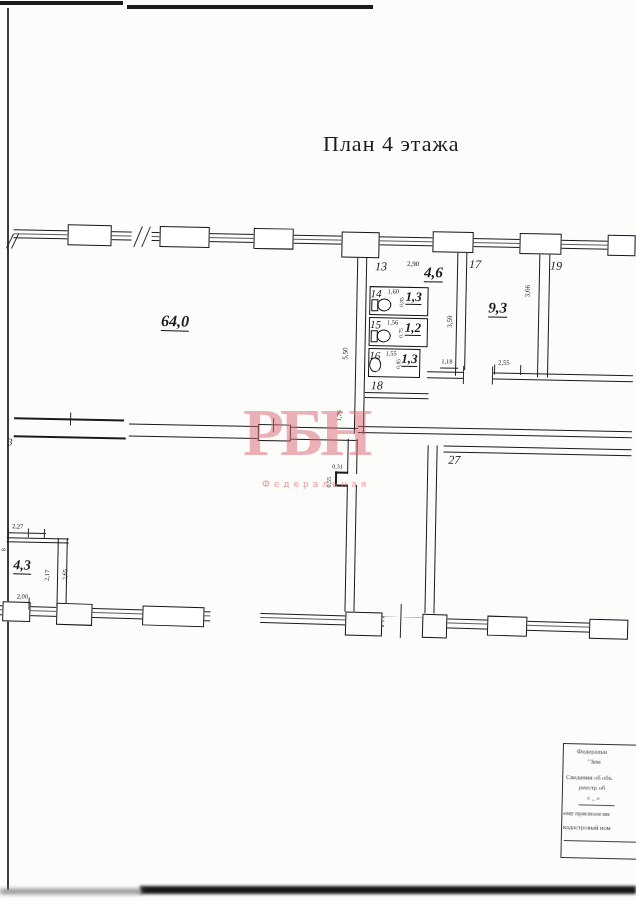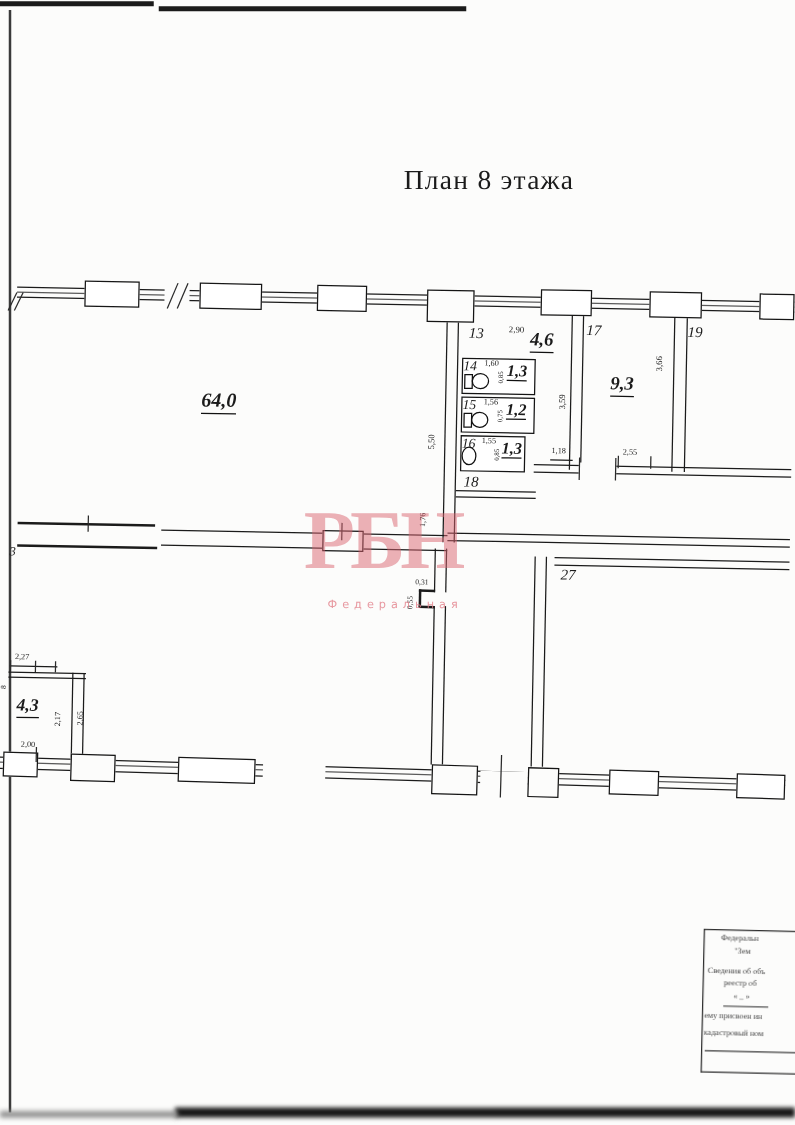--- a/index.html
+++ b/index.html
@@ -44,21 +44,21 @@
 </style>
 </head>
 <body>
 
 <div class="line" style="left:0;top:1px;width:123px;height:4px"></div>
 <div class="line" style="left:127px;top:5px;width:246px;height:4px"></div>
 <div class="line" style="left:7px;top:8px;width:2px;height:882px;background:#3a3a3a"></div>
 <div class="line" style="left:140px;top:886px;width:496px;height:8px;background:#181818;filter:blur(1.5px)"></div>
 <div class="line" style="left:0;top:889px;width:142px;height:5px;background:#8a8a8a;filter:blur(2px)"></div>
 
-<div id="title">План 8 этажа</div>
+<div id="title">План 4 этажа</div>
 
 <div id="plan">
 
   <div class="hwall glass" style="left:14px;top:14px;width:622px;height:9px"></div>
   <div class="gapw" style="left:132px;top:8px;width:20px;height:22px"></div>
   <div class="tick" style="left:138px;top:8px;width:1.2px;height:22px;transform:rotate(22deg)"></div>
   <div class="tick" style="left:146px;top:8px;width:1.2px;height:22px;transform:rotate(22deg)"></div>
   <div class="win" style="left:68px;top:8px;width:44px;height:21px"></div>
   <div class="win" style="left:160px;top:8px;width:50px;height:21px"></div>
   <div class="win" style="left:254px;top:8px;width:40px;height:21px"></div>

